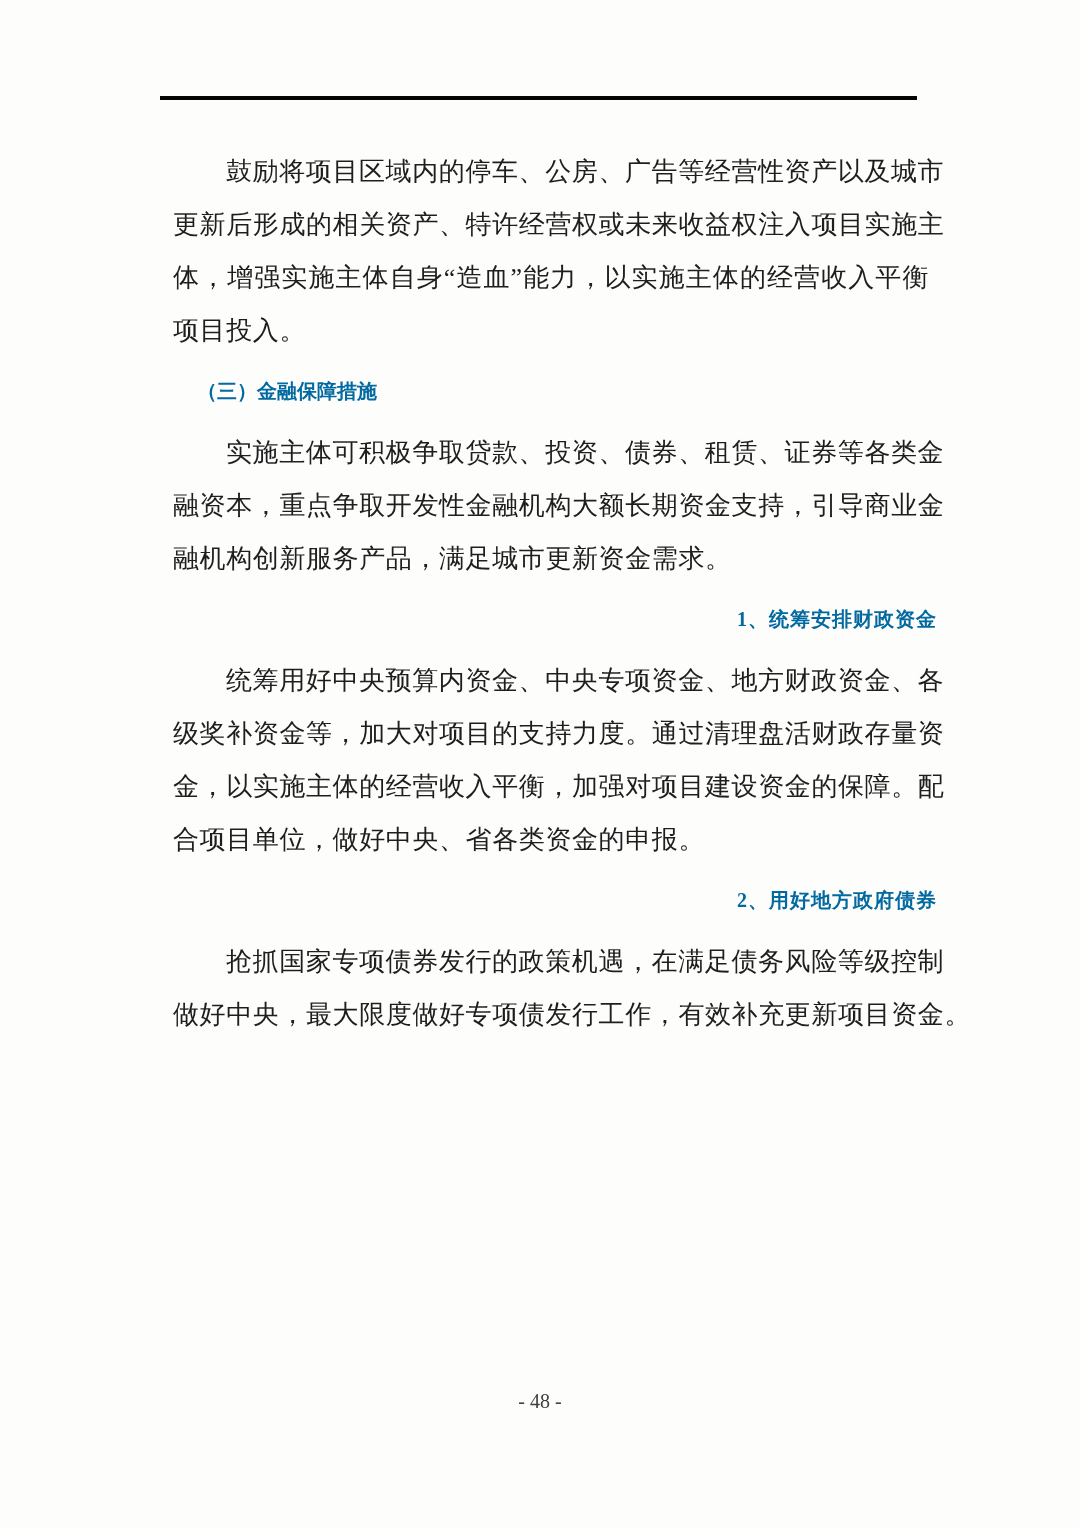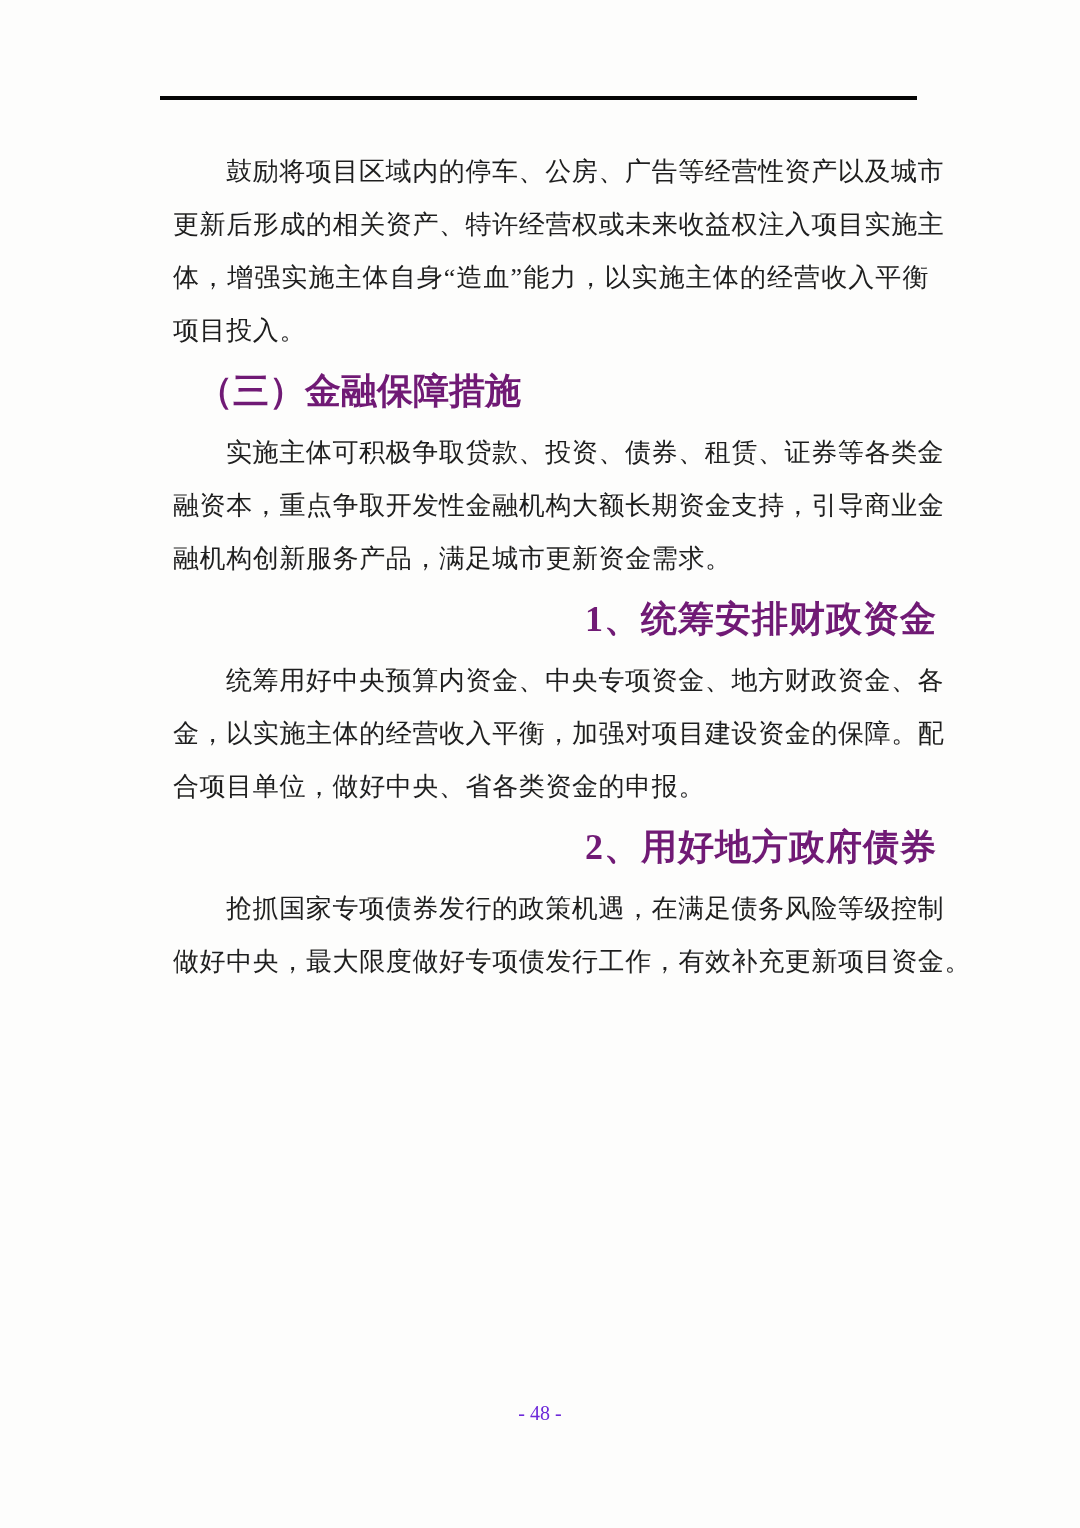--- a/index.html
+++ b/index.html
@@ -49,42 +49,41 @@
     text-align-last: justify;
     text-justify: inter-character;
   }
   .line.first {
     text-indent: 53px;
   }
   .heading {
     height: 53px;
     line-height: 53px;
     font-weight: bold;
-    font-size: 36px;
-    color: #701a75;
+    font-size: 20px;
+    color: #0369a1;
     white-space: nowrap;
   }
   .h-section {
     text-indent: 32px;
   }
   .h-sub {
     text-indent: 55px;
     letter-spacing: 1px;
     text-align: right;
   }
   .footer {
     position: absolute;
     left: 0;
     top: 1390px;
     width: 100%;
     text-align: center;
     font-size: 20px;
-    color: #6d28d9;
+    color: #404040;
     font-family: "Liberation Serif", serif;
-    margin-top: 12px;
   }
 </style>
 </head>
 <body>
 
 <div class="page">
   <div class="top-rule"></div>
   <main class="content" id="doc-body">
       <div class="para">
         <div class="line first fill">鼓励将项目区域内的停车、公房、广告等经营性资产以及城市</div>
@@ -94,20 +93,21 @@
       </div>
       <div class="heading h-section">（三）金融保障措施</div>
       <div class="para">
         <div class="line first fill">实施主体可积极争取贷款、投资、债券、租赁、证券等各类金</div>
         <div class="line fill">融资本，重点争取开发性金融机构大额长期资金支持，引导商业金</div>
         <div class="line">融机构创新服务产品，满足城市更新资金需求。</div>
       </div>
       <div class="heading h-sub">1、统筹安排财政资金</div>
       <div class="para">
         <div class="line first fill">统筹用好中央预算内资金、中央专项资金、地方财政资金、各</div>
+        <div class="line fill">级奖补资金等，加大对项目的支持力度。通过清理盘活财政存量资</div>
         <div class="line fill">金，以实施主体的经营收入平衡，加强对项目建设资金的保障。配</div>
         <div class="line">合项目单位，做好中央、省各类资金的申报。</div>
       </div>
       <div class="heading h-sub">2、用好地方政府债券</div>
       <div class="para">
         <div class="line first fill">抢抓国家专项债券发行的政策机遇，在满足债务风险等级控制</div>
         <div class="line fill">做好中央，最大限度做好专项债发行工作，有效补充更新项目资金。</div>
       </div>
     </main>
   <div class="footer">- 48 -</div>

